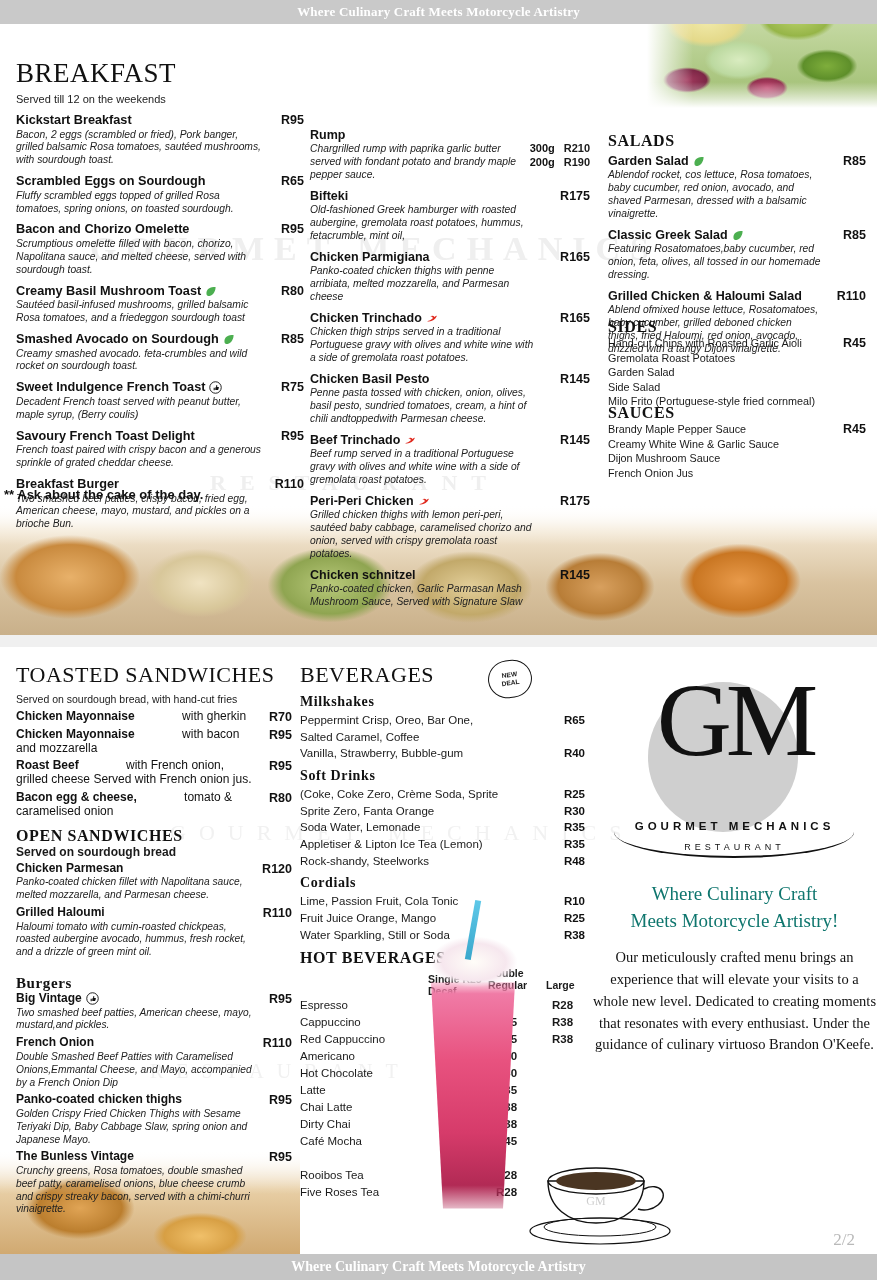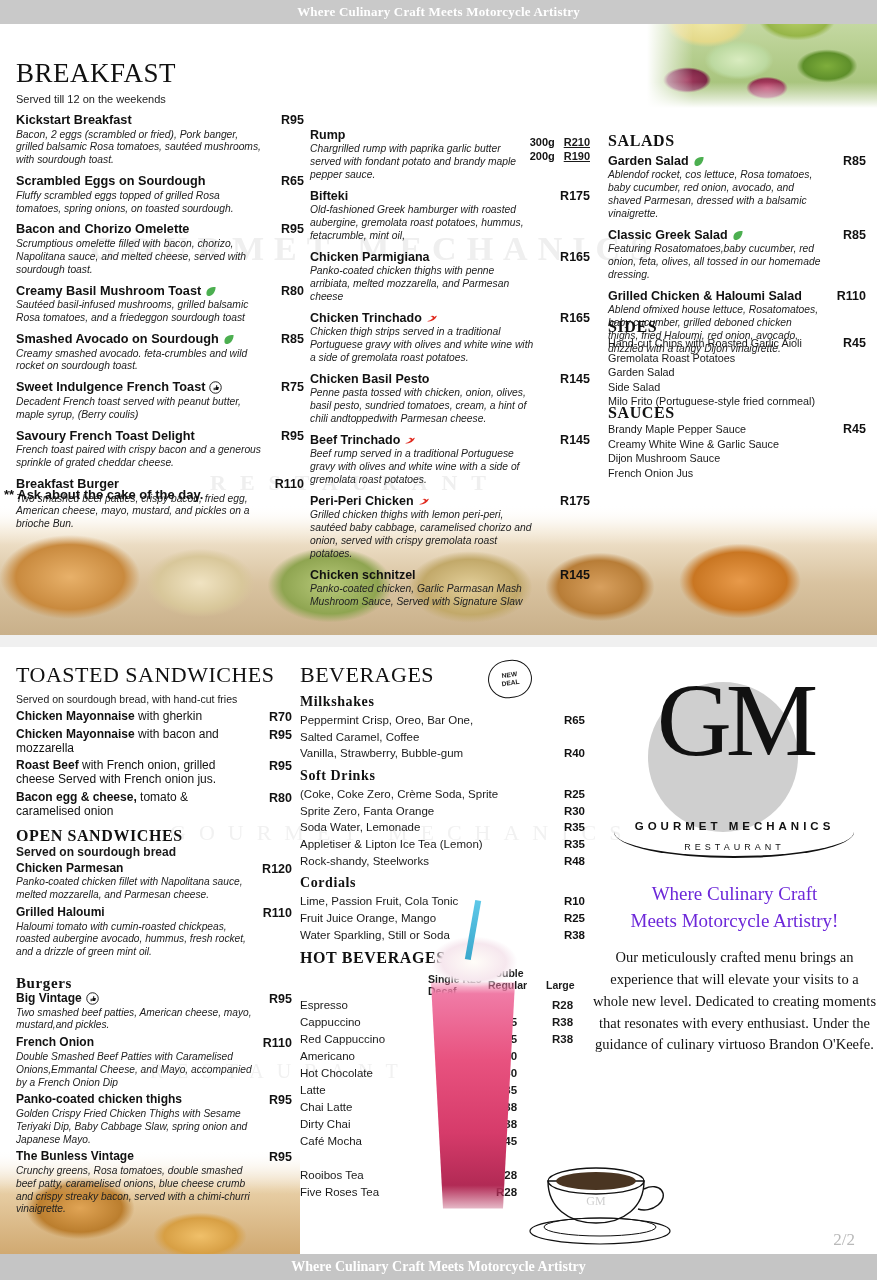--- a/index.html
+++ b/index.html
@@ -99,21 +99,21 @@
   .ask {
     position: absolute; left: 4px; top: 487px; z-index: 10;
     font-weight: 700; font-size: 13px; color:#111;
   }
 
   
   .mains { position: absolute; left: 310px; top: 128px; width: 280px; z-index: 10; }
   .mn-item { position: relative; margin-bottom: 7px; padding-right: 56px; }
   .mn-item .nm { font-size: 12.5px; }
   .mn-item .price { position: absolute; right: 0; top: 0; }
-  .mn-item .dual { position: absolute; right: 0; top: 8px; text-align: right; line-height: 1.25; text-decoration: underline; }
+  .mn-item .dual { position: absolute; right: 0; top: 14px; text-align: right; line-height: 1.25; }
   .mn-item .dual div { font-size: 11px; font-weight: 700; }
   .mn-item .dual .g { color:#111; display:inline-block; width:34px; text-align:left;}
 
   
   .salads { position: absolute; left: 608px; top: 132px; width: 258px; z-index: 10; }
   .sl-item { position: relative; margin-bottom: 7px; padding-right: 42px; }
   .sl-item .nm { font-size: 12.5px; }
   .sl-item .price { position: absolute; right: 0; top: 0; }
   .sides { position: absolute; left: 608px; top: 318px; width: 258px; z-index: 10;}
   .sides .line { font-size: 10.8px; line-height: 1.35; font-family:"Liberation Sans",sans-serif;}
@@ -143,21 +143,21 @@
     position: absolute; left: 0; top: 635px; width: 877px; height: 12px;
     background: #f0f0f0; z-index: 6;
   }
 
   
   .toasted { position: absolute; left: 16px; top: 662px; width: 276px; z-index: 10; }
   .toasted h1.sec { font-size: 22px; letter-spacing: .5px; }
   .ts-note { font-size: 10.5px; margin: 5px 0 5px; }
   .ts-item { position: relative; margin-bottom: 4px; padding-right: 40px; }
   .ts-item .nm { font-size: 12px; }
-  .ts-item .nm span.reg { font-weight: 400; }
+  .ts-item .nm span.reg { font-weight: 400; padding-left: 44px; }
   .ts-item .price { position: absolute; right: 0; top: 0; }
   .ts-item .dsc { font-size: 10.2px; }
 
   .beverages { position: absolute; left: 300px; top: 662px; width: 285px; z-index: 10; }
   .beverages h1.sec { font-size: 22px; }
   .bv-group { margin-bottom: 6px; }
   .bv-group h2.sub { font-size: 14px; margin: 6px 0 2px; }
   .bv-line { position: relative; font-size: 11.5px; line-height: 1.45; padding-right: 44px; }
   .bv-line .price { position: absolute; right: 0; top: 0; font-size: 11.5px; }
 
@@ -208,21 +208,21 @@
   }
   .logo-rest {
     position:absolute; left:0; top: 182px; width: 285px; text-align:center;
     font-size: 9px; letter-spacing: 4px; color:#111;
   }
   .logo-swoosh {
     position:absolute; left: 22px; top: 172px; width: 240px; height: 26px;
     border-bottom: 2px solid #111; border-radius: 0 0 50% 50%/0 0 100% 100%;
   }
   .tagline {
-    font-family:"Liberation Serif", serif; font-size: 19px; line-height: 1.35; color:#6d28d9;
+    font-family:"Liberation Serif", serif; font-size: 19px; line-height: 1.35; color:#0f766e;
     margin-top: 6px;
   }
   .blurb {
     font-family:"Liberation Serif", serif; font-size: 14.5px; line-height: 1.5; color:#111;
     margin-top: 14px;
   }
 
   
   .shake {
     position:absolute; left: 398px; top: 930px; width: 150px; height: 290px; z-index: 13;

